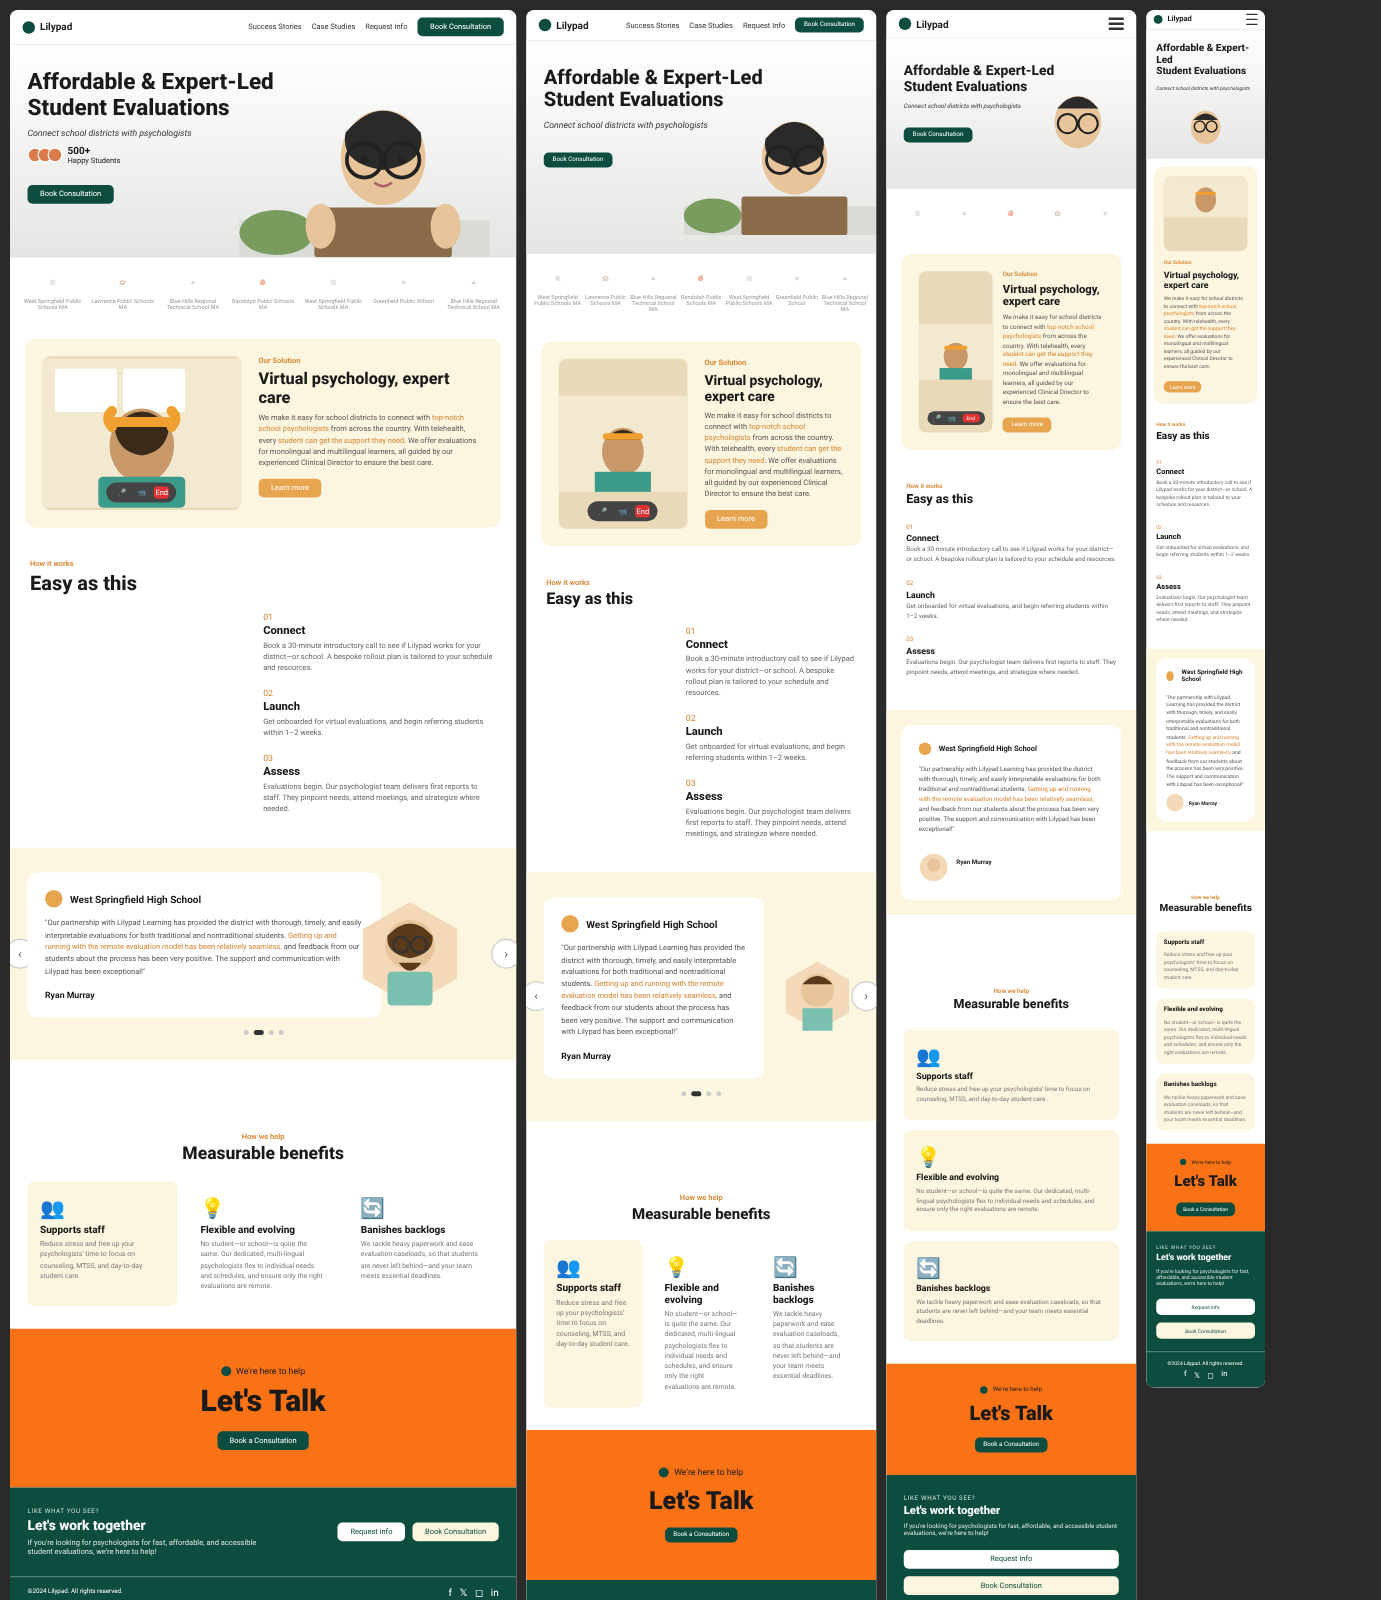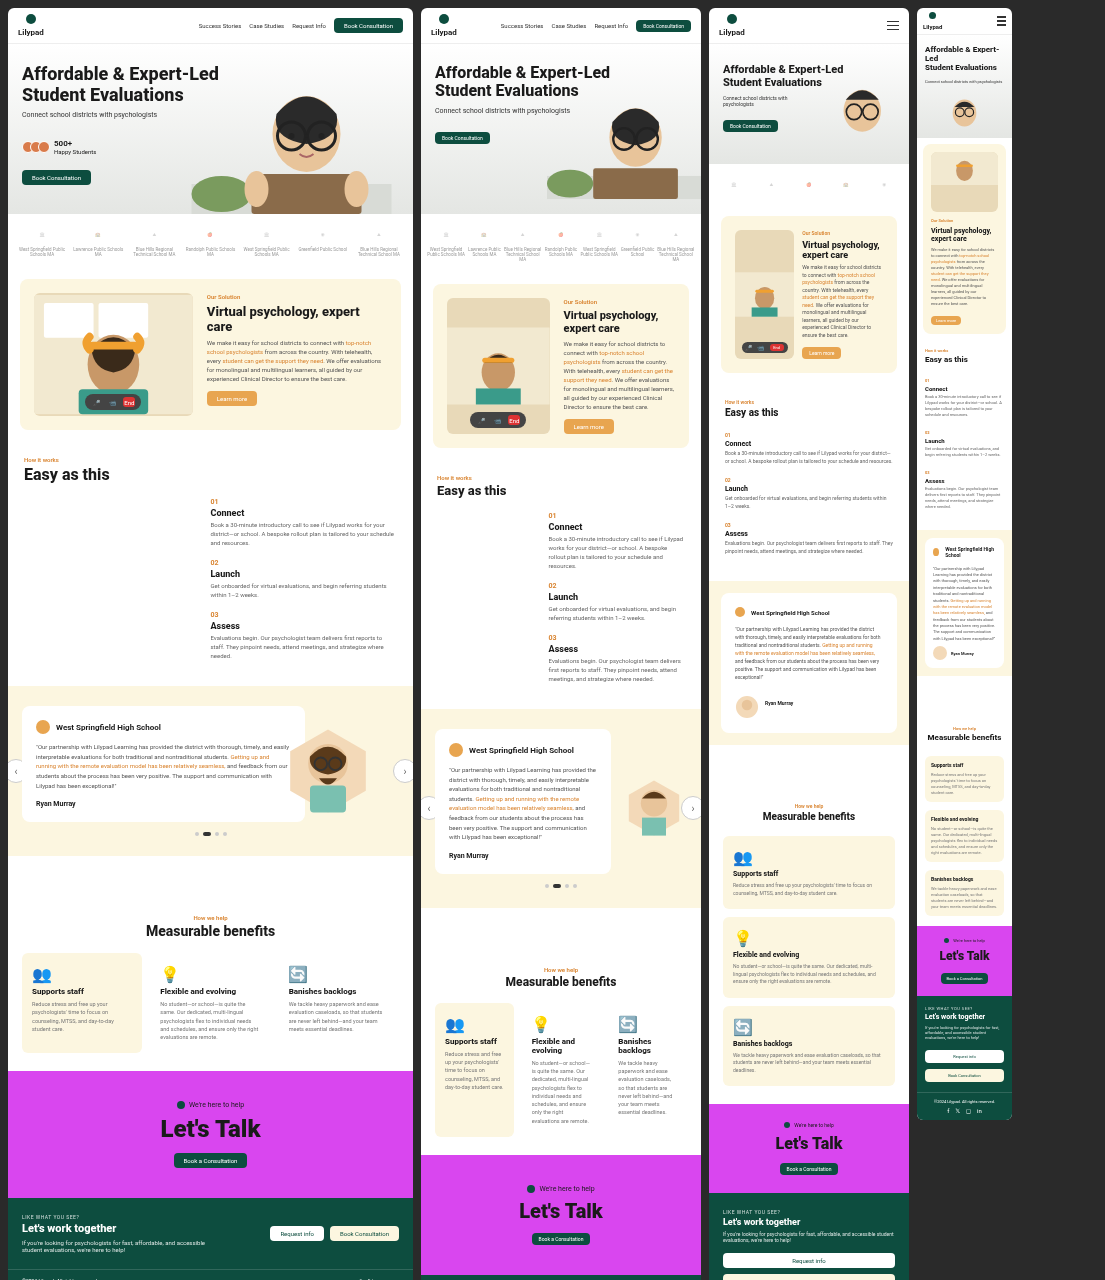--- a/index.html
+++ b/index.html
@@ -32,21 +32,20 @@
     padding: 6px 10px;
     border-bottom: 1px solid #eee;
     font-size: 6px;
   }
   .logo {
     display: flex;
     align-items: center;
     gap: 4px;
     font-weight: 700;
     font-size: 8px;
-    flex-direction: column;
   }
   .logo-dot {
     width: 10px; height: 10px;
     background: #0d4d3f;
     border-radius: 50%;
     position: relative;
   }
   .nav-links { display: flex; gap: 8px; align-items: center; }
   .nav-link { color: #333; }
   .btn-primary {
@@ -63,24 +62,24 @@
 
   
   .hero {
     position: relative;
     background: linear-gradient(180deg,#fff 0%,#e4e6e3 100%);
     padding: 20px 14px 0 14px;
     min-height: 170px;
     overflow: hidden;
   }
   .hero h1 { font-size: 18px; font-weight: 800; line-height: 1.15; max-width: 60%; }
-  .hero .sub { font-size: 7px; margin-top: 6px; color: #333; max-width: 55%; }
+  .hero .sub { font-size: 7px; margin-top: 6px; color: #333; max-width: 55%; font-style: italic; }
   .hero-badge {
     display: flex; align-items: center; gap: 4px;
-    margin-top: 20px;
+    margin-top: 5px;
   }
   .avatars { display:flex; }
   .avatars span { width:12px;height:12px;border-radius:50%;background:#d97b4a;border:1px solid #fff;margin-left:-4px; }
   .avatars span:first-child{margin-left:0;}
   .badge-text { font-size:6px; }
   .badge-text b { font-size:8px; display:block; }
   .hero-img {
     position:absolute; right:0; bottom:0;
     width:60%; height:130px;
   }
@@ -134,21 +133,21 @@
     padding:4px 10px; border-radius:4px; font-size:6px;
     display:inline-block; margin-top:8px;
   }
 
   
   .hiw { padding: 14px 16px; }
   .hiw h2 { font-size:16px; font-weight:800; margin-top:2px; }
   .steps { margin-top:14px; padding-left:50%; position:relative; }
   .vp-mobile .steps, .vp-narrow .steps { padding-left:0; }
   .step { margin-bottom:12px; }
-  .step-num { color:#d98430; font-size:7px; font-weight:700; }
+  .step-num { color:#d98430; font-size:7px; font-weight:400; }
   .step-title { font-size:9px; font-weight:800; margin:2px 0; }
   .step-desc { font-size:6px; color:#666; line-height:1.5; }
 
   
   .testi-wrap { background:#fcf6e0; padding:20px 14px; position:relative; }
   .testi-card {
     background:#fff; border-radius:8px; padding:14px;
     position:relative; max-width:75%;
   }
   .vp-mobile .testi-card, .vp-narrow .testi-card { max-width:100%; }
@@ -180,21 +179,21 @@
   .vp-mobile .ben-grid, .vp-narrow .ben-grid { flex-direction:column; }
   .ben-card {
     flex:1; padding:12px 10px; border-radius:6px;
   }
   .ben-card.hl { background:#fcf6e0; }
   .ben-icon { width:16px;height:16px;color:#e8a550;margin-bottom:6px; }
   .ben-title { font-size:8px; font-weight:800; margin-bottom:4px; }
   .ben-desc { font-size:5.5px; color:#777; line-height:1.5; }
 
   
-  .talk { background:#d946ef; padding:30px 14px; text-align:center; }
+  .talk { background:#f97316; padding:30px 14px; text-align:center; }
   .talk .badge { font-size:7px; display:flex;align-items:center;justify-content:center;gap:4px;margin-bottom:6px; }
   .talk h2 { font-size:24px; font-weight:900; }
   .talk .btn-primary { margin-top:10px; display:inline-block; }
 
   
   .foot-cta {
     background:#0d4d3f; color:#fff; padding:16px 14px;
     display:flex; justify-content:space-between; align-items:center;
     gap:10px;
   }

